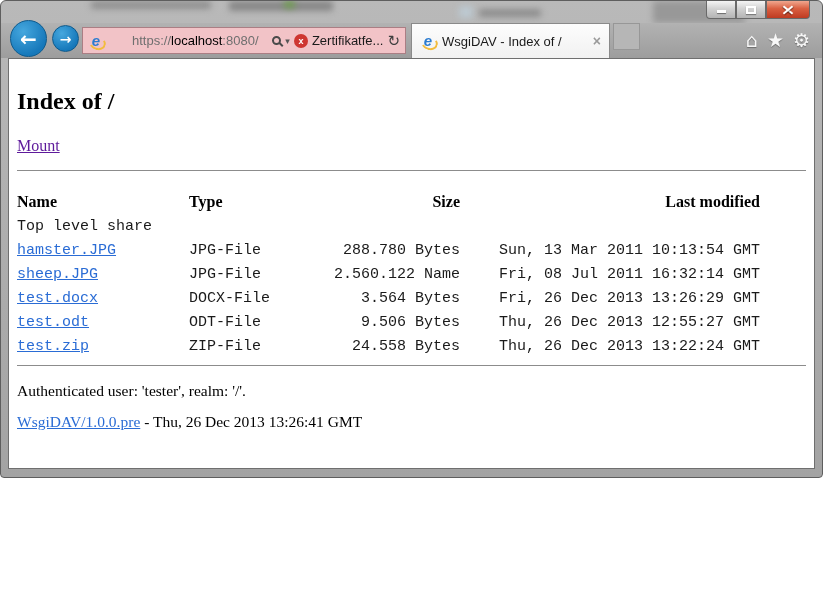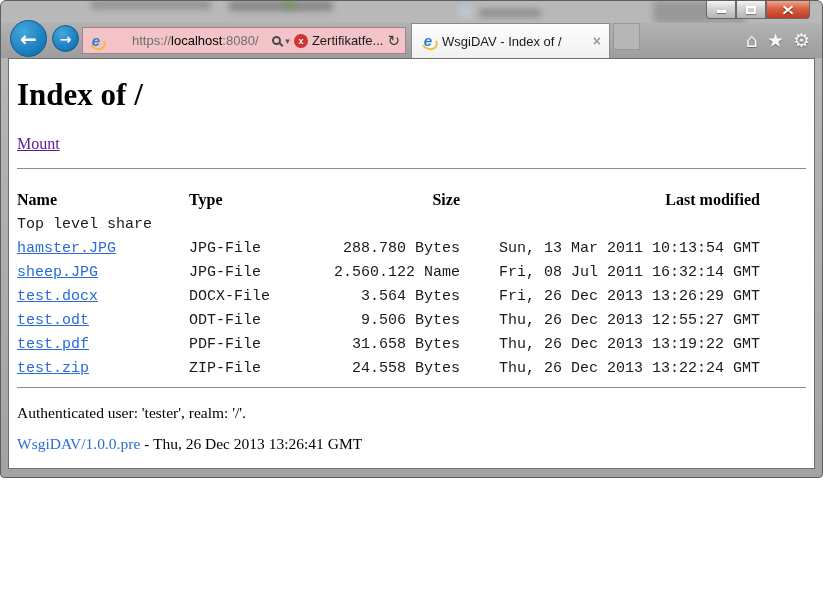--- a/index.html
+++ b/index.html
@@ -90,38 +90,38 @@
     color:#f7f7f7; font-family:"DejaVu Sans", sans-serif; font-size:19px;
     text-shadow:0 1px 1px rgba(0,0,0,.35); }
 
   
   .content {
     position:absolute; top:57px; left:7px; right:7px; bottom:8px;
     background:#fff; border:1px solid #6f6f6f;
     padding:8px; overflow:hidden;
     font-family:"Liberation Serif", serif; color:#000;
   }
-  h1.page-title { font-family:"Liberation Serif", serif; font-size:31px; font-weight:bold; margin:10px 0 0 0; }
+  h1.page-title { font-family:"Liberation Serif", serif; font-size:24px; font-weight:bold; margin:21px 0 0 0; }
   .mount-link { display:inline-block; margin-top:22px; font-size:16px;
     color:#5e1a9b; text-decoration:underline; cursor:pointer; }
   hr.rule { border:none; border-top:1px solid #8c8c8c; margin:15px 0 0 0; }
 
   table.filelist { border-collapse:collapse; margin-top:16px; table-layout:fixed; }
   .col-name{width:172px;} .col-type{width:122px;} .col-size{width:149px;} .col-mod{width:300px;}
   table.filelist th { font-family:"Liberation Serif", serif; font-size:16px; font-weight:bold;
     text-align:left; padding:6px 0 4px 0; }
   table.filelist th.r { text-align:right; }
   table.filelist td { font-family:"Liberation Mono", monospace; font-size:15px;
     line-height:24px; white-space:nowrap; color:#1a1a1a; }
   table.filelist td.r { text-align:right; }
   a.file-link { color:#2a6cd5; text-decoration:underline; cursor:pointer; }
 
   .auth-line { margin-top:16px; font-size:15.5px; }
   .server-line { margin-top:13px; font-size:15.5px; }
-  a.server-link { color:#2a6cd5; cursor:pointer; }
+  a.server-link { color:#2a6cd5; text-decoration:underline; cursor:pointer; }
 </style>
 </head>
 <body>
 
 <div class="stage">
   <div class="window">
 
     <div class="titlebar">
       <div class="blur-blob" style="left:90px;top:0;width:120px;height:8px;background:#8f8f8f;"></div>
       <div class="blur-blob" style="left:228px;top:0;width:104px;height:10px;background:#878787;"></div>
@@ -218,26 +218,20 @@
           <td class="r">3.564 Bytes</td>
           <td class="r">Fri, 26 Dec 2013 13:26:29 GMT</td>
         </tr>
         <tr>
           <td><a class="file-link">test.odt</a></td>
           <td>ODT-File</td>
           <td class="r">9.506 Bytes</td>
           <td class="r">Thu, 26 Dec 2013 12:55:27 GMT</td>
         </tr>
         <tr>
-          <td><a class="file-link">test.pdf</a></td>
-          <td>PDF-File</td>
-          <td class="r">31.658 Bytes</td>
-          <td class="r">Thu, 26 Dec 2013 13:19:22 GMT</td>
-        </tr>
-        <tr>
           <td><a class="file-link">test.zip</a></td>
           <td>ZIP-File</td>
           <td class="r">24.558 Bytes</td>
           <td class="r">Thu, 26 Dec 2013 13:22:24 GMT</td>
         </tr>
       </tbody>
         </table>
 
       <hr class="rule" style="margin-top:6px;">
 

